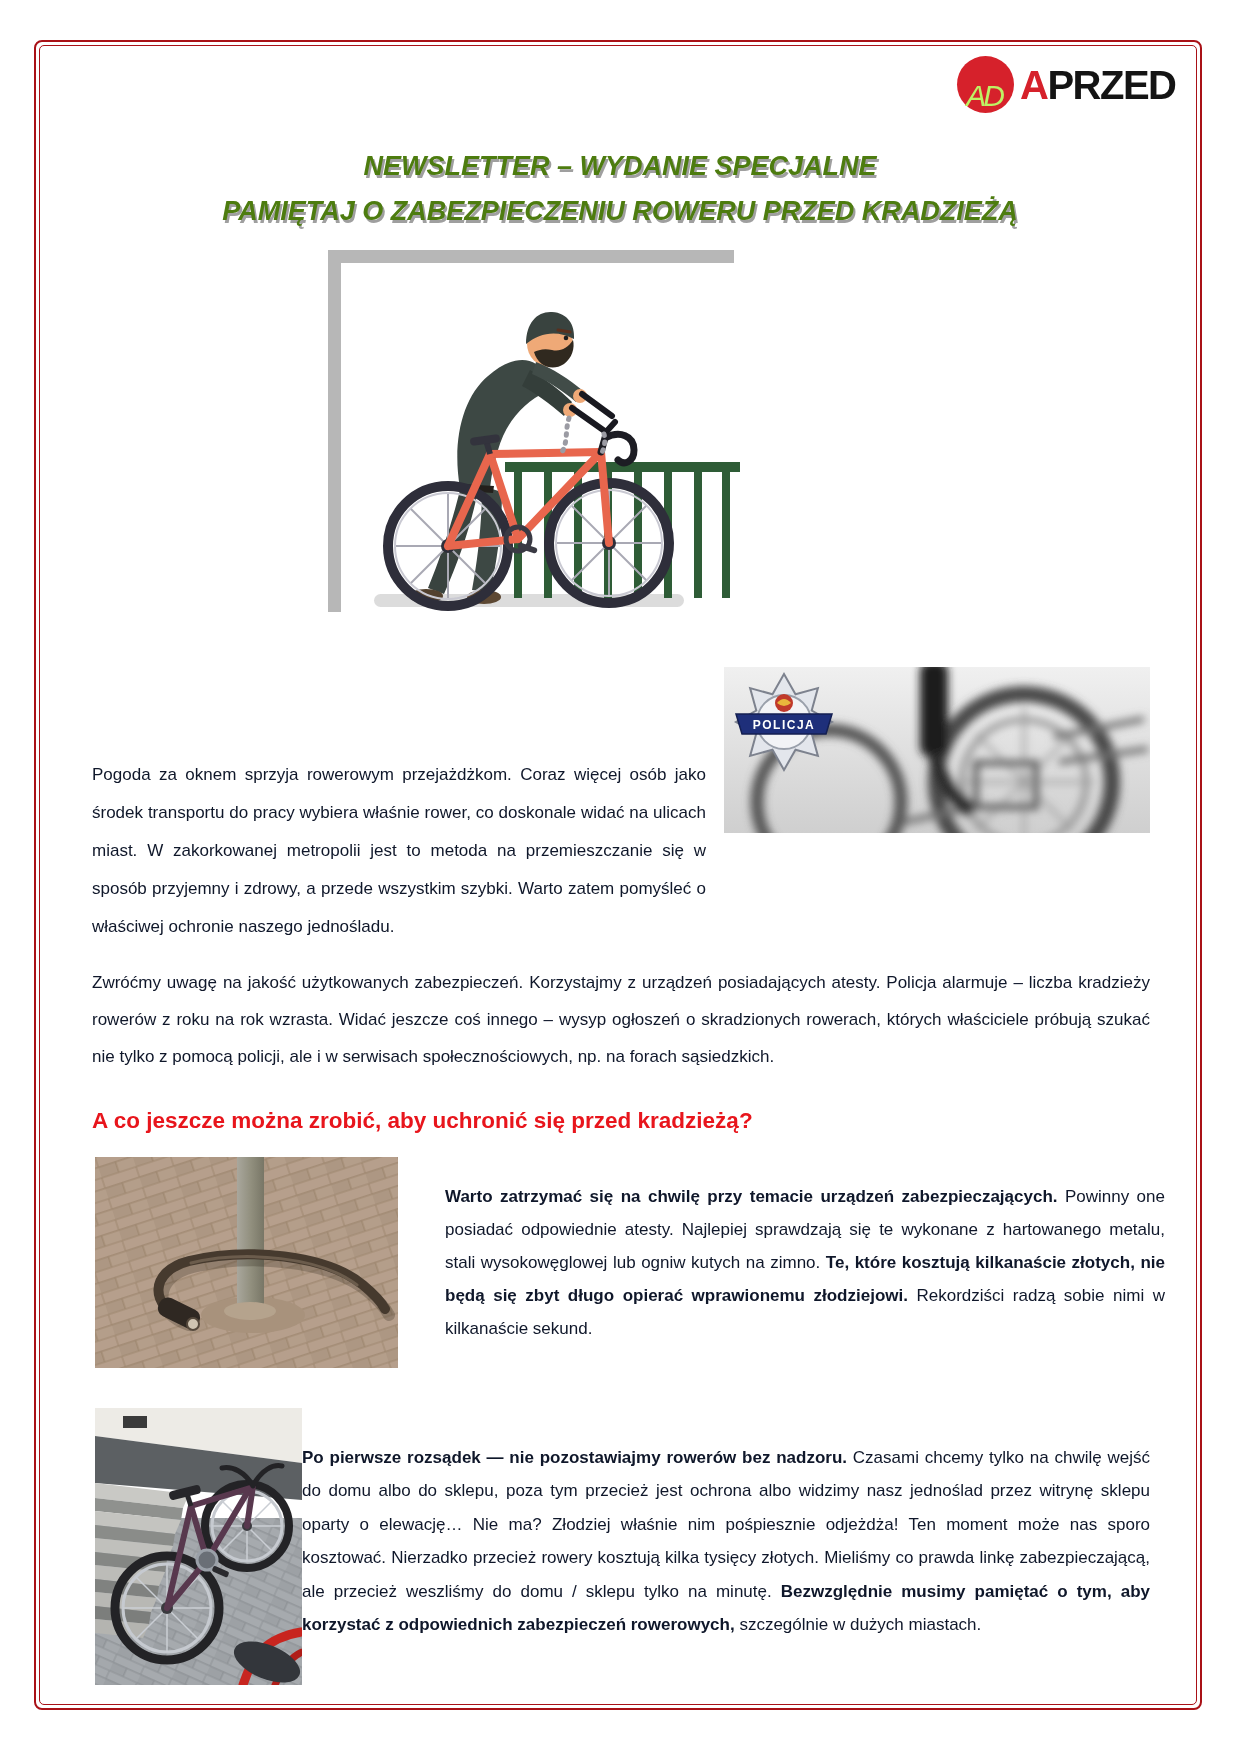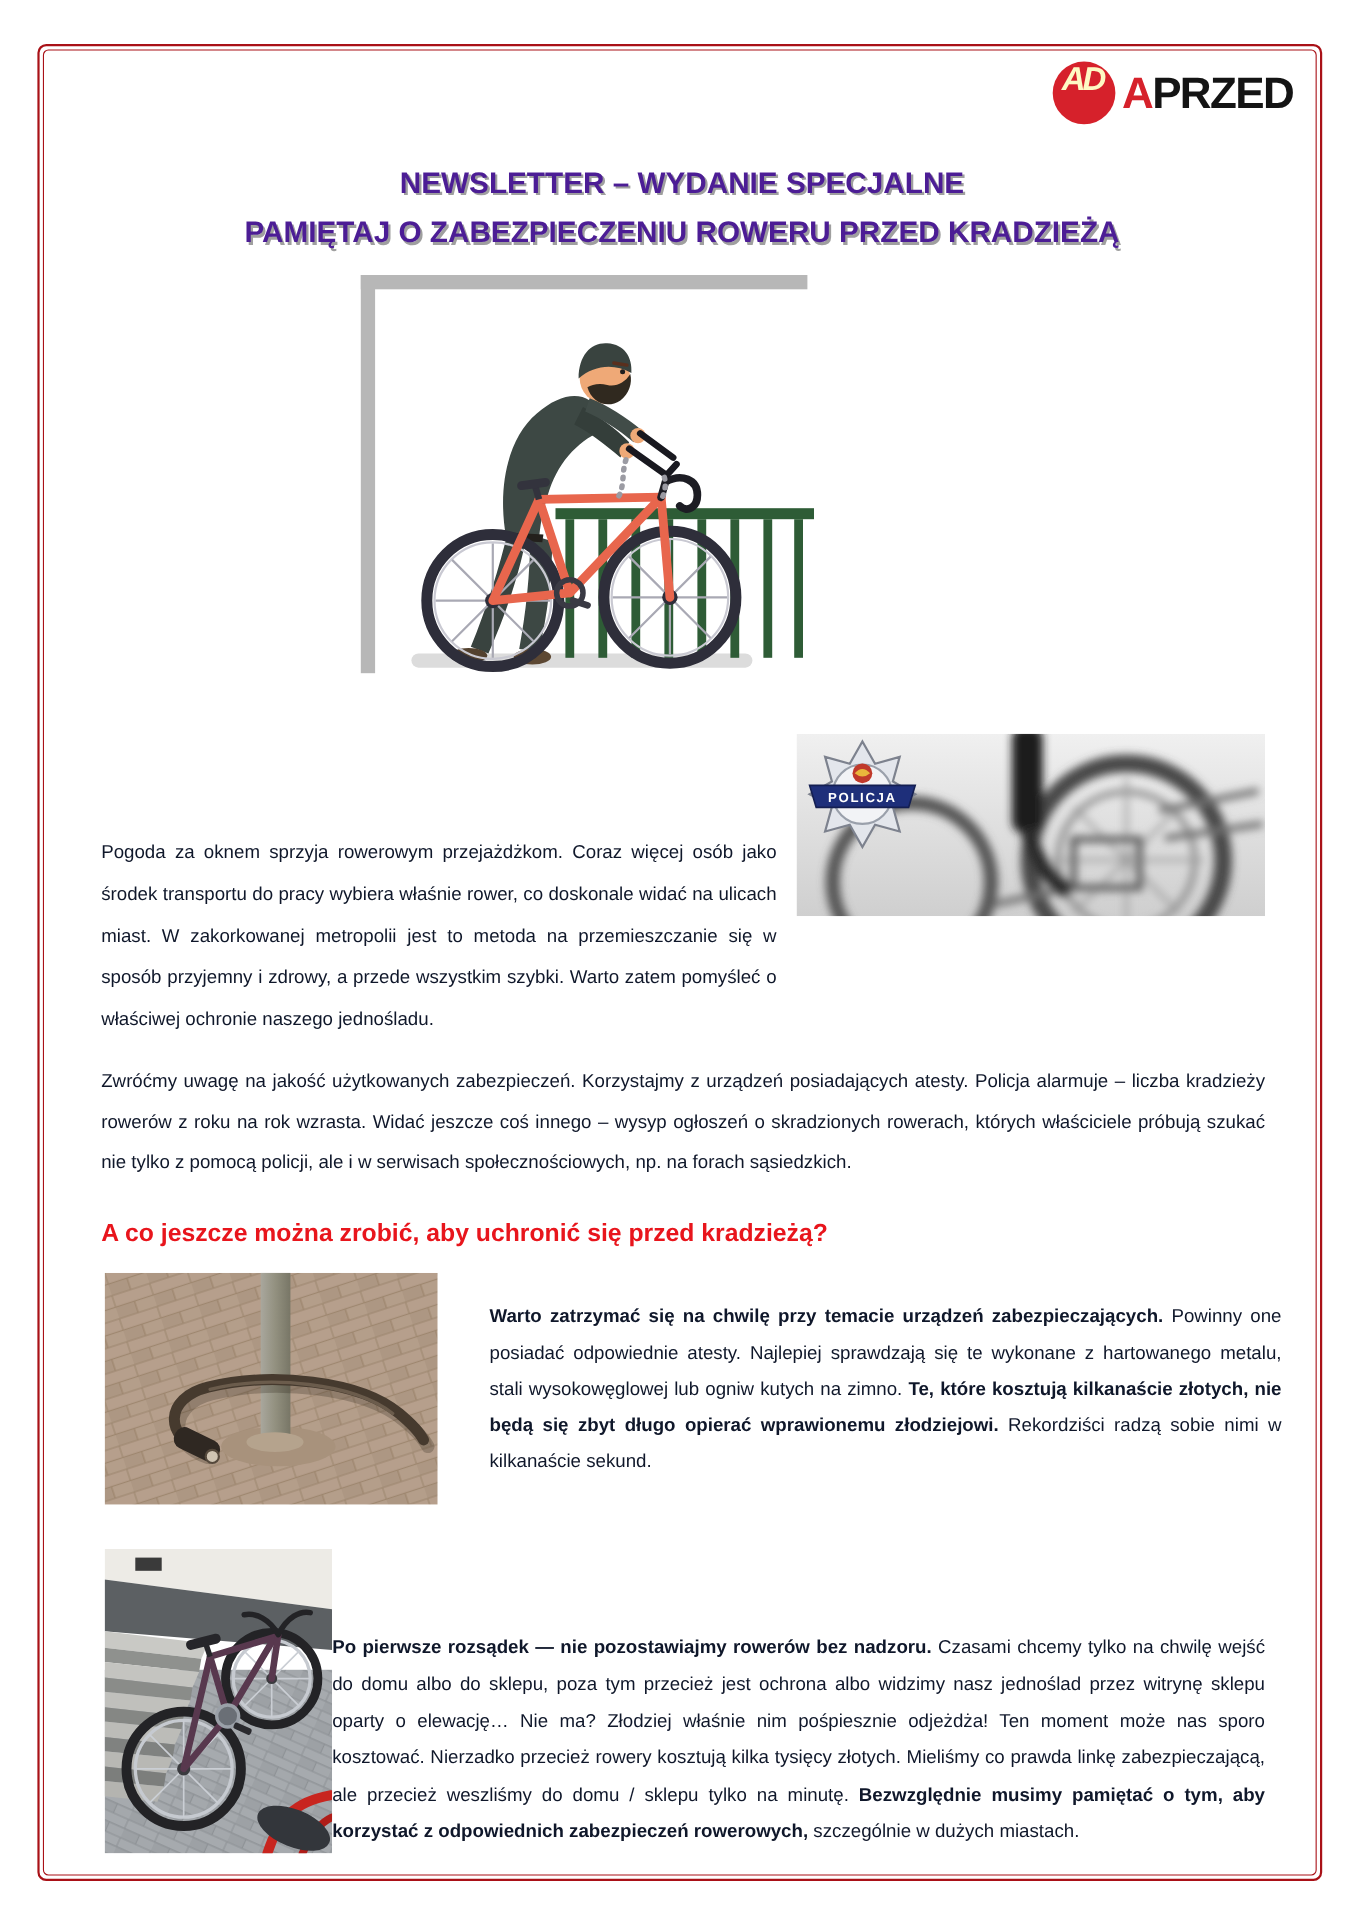--- a/index.html
+++ b/index.html
@@ -12,44 +12,44 @@
     border:2.5px solid #a91117;border-radius:8px;box-sizing:border-box;
   }
   .frame-inner{
     position:absolute;left:3px;top:3px;right:3px;bottom:3px;
     border:1.5px solid #a91117;border-radius:5px;
   }
   
   .logo{position:absolute;left:957px;top:56px;display:flex;align-items:center;gap:6px;}
   .logo-mark{
     width:57px;height:57px;border-radius:50%;background:#d6212b;
-    display:flex;align-items:flex-start;justify-content:center;
-    color:#fef9c3;font-weight:700;font-style:italic;font-size:30px;letter-spacing:-3px;
+    display:flex;align-items:flex-end;justify-content:center;
+    color:#bef264;font-weight:400;font-style:italic;font-size:30px;letter-spacing:-3px;
     padding-right:3px;box-sizing:border-box;
   }
   .logo-word{font-weight:800;font-size:40px;letter-spacing:-1.5px;color:#141414;line-height:1;}
   .logo-word .a{color:#d6212b;}
   
   .title{
     position:absolute;left:0;top:144px;width:100%;text-align:center;
-    color:#4c1d95;font-weight:bold;font-size:27px;line-height:45px;
+    color:#4d7c0f;font-weight:bold;font-style:italic;font-size:27px;line-height:45px;
     text-shadow:2px 2.5px 0 #9f9f9f;
   }
   
   .hero{position:absolute;left:322px;top:246px;width:418px;height:382px;}
   
   .bodytext{font-size:17px;text-align:justify;color:#0f172a;}
   .para1{position:absolute;left:92px;top:739px;width:614px;line-height:38px;}
   .para2{position:absolute;left:92px;top:947px;width:1058px;line-height:37px;}
   .question{
     position:absolute;left:92px;top:1085px;width:1058px;
     color:#e8151c;font-weight:bold;font-size:22.5px;
   }
   .locks-text{position:absolute;left:445px;top:1163px;width:720px;line-height:33px;}
-  .sense-text{position:absolute;left:302px;top:1464px;width:848px;line-height:33.4px;}
+  .sense-text{position:absolute;left:302px;top:1424px;width:848px;line-height:33.4px;}
   .b{font-weight:bold;}
   
   .photo{position:absolute;overflow:hidden;}
   .photo-police{left:724px;top:667px;width:426px;height:166px;}
   .photo-lock{left:95px;top:1157px;width:303px;height:211px;}
   .photo-bike{left:95px;top:1408px;width:207px;height:277px;}
   svg{display:block;}
 </style>
 </head>
 <body>

